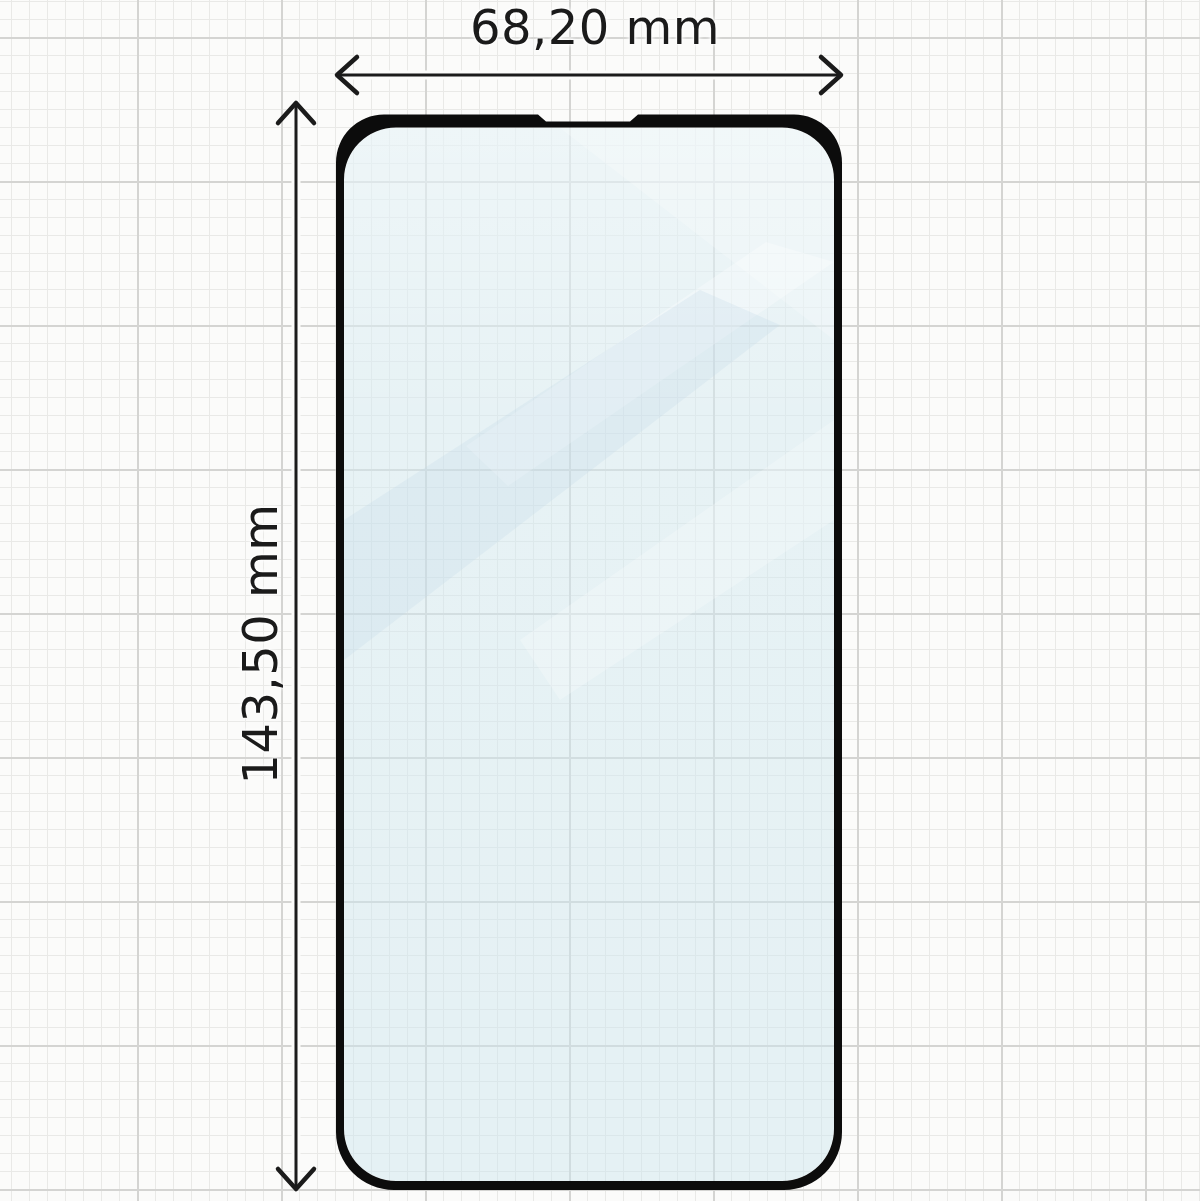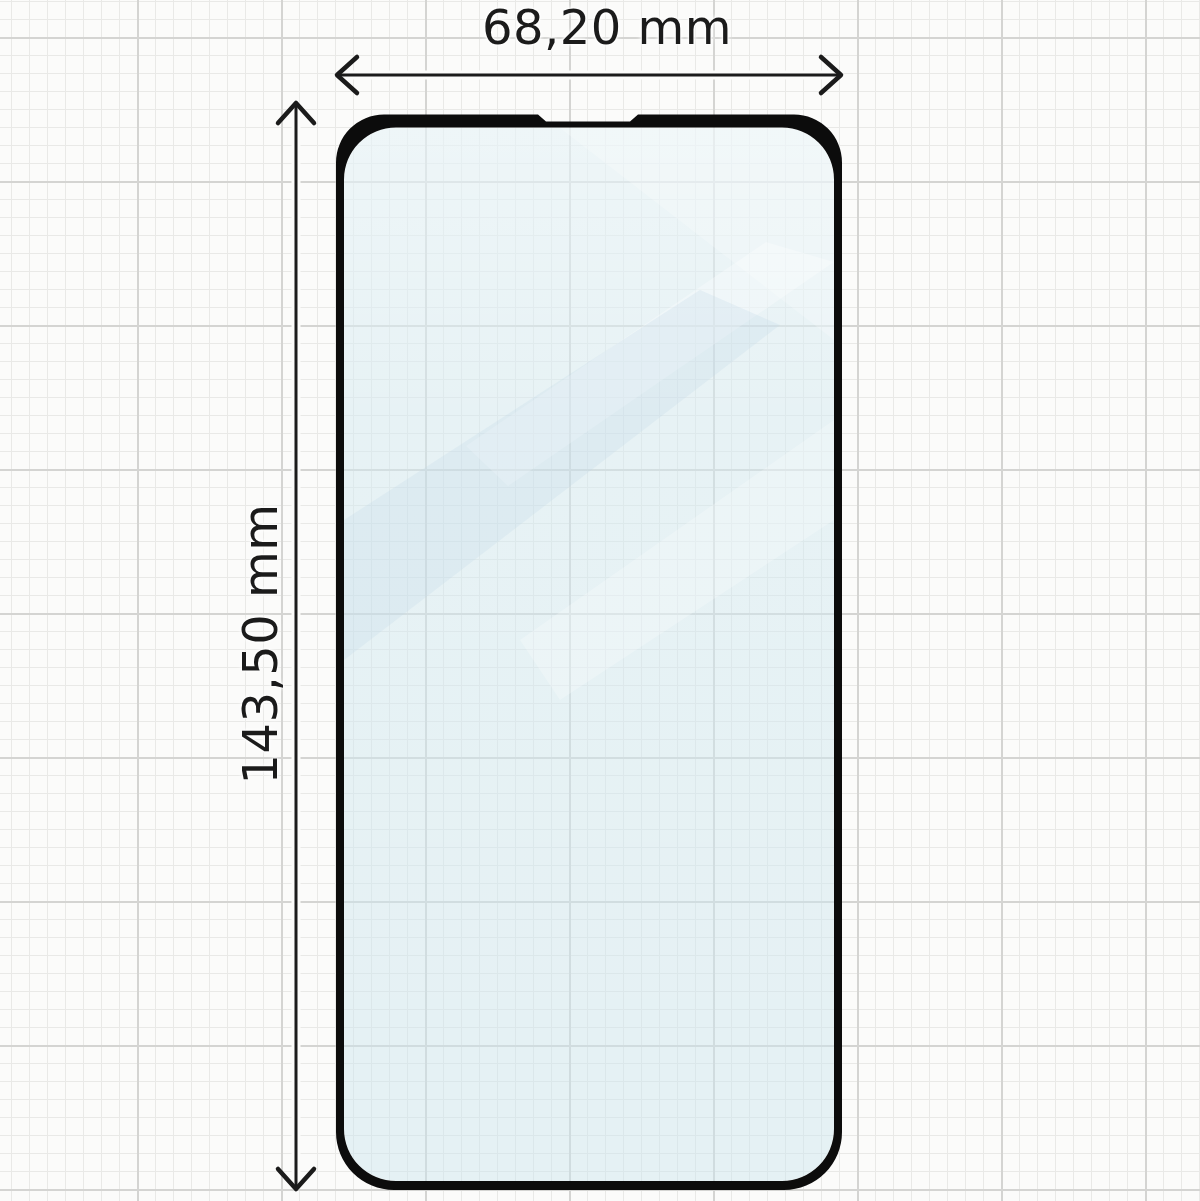--- a/index.html
+++ b/index.html
@@ -42,21 +42,20 @@
     white-space: nowrap;
     text-shadow:
       0 0 2px #ffffff, 0 0 2px #ffffff,
       0 0 4px #ffffff, 0 0 6px rgba(255,255,255,0.9);
     user-select: none;
   }
   .dim-label.width {
     left: 595px;
     top: 1px;
     transform: translateX(-50%);
-    margin-left: 12px;
   }
   .dim-label.height {
     left: 260px;
     top: 644px;
     transform: translate(-50%, -50%) rotate(-90deg);
   }
 </style>
 </head>
 <body>
 

